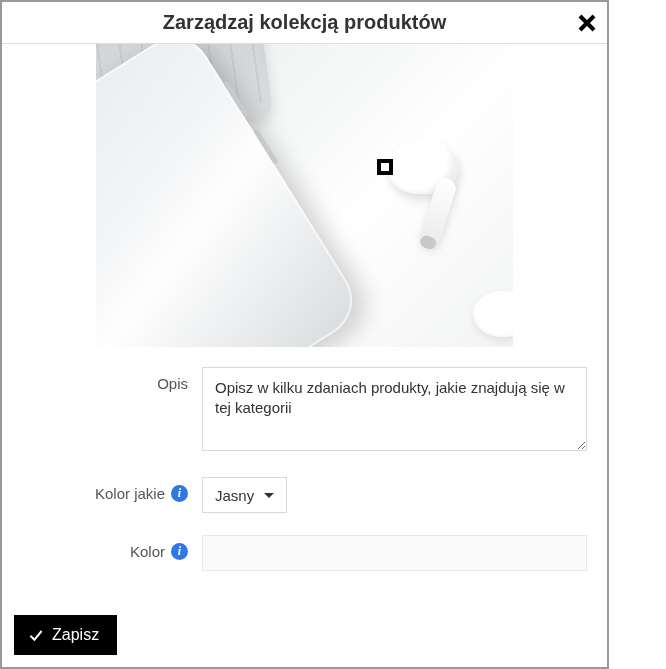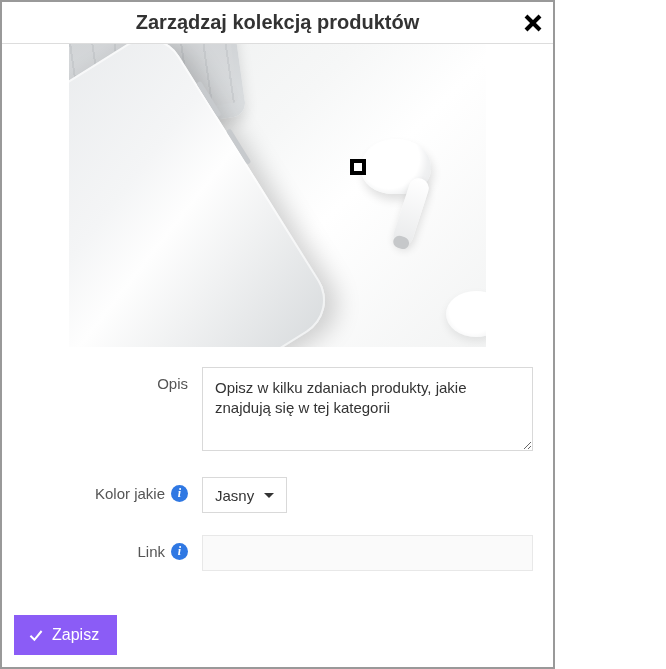--- a/index.html
+++ b/index.html
@@ -1,18 +1,18 @@
 <!DOCTYPE html>
 <html><head>
 <meta charset="utf-8">
 <style>
   * { box-sizing: border-box; margin: 0; padding: 0; }
   html, body { width: 666px; height: 669px; font-family: Arial, Helvetica, sans-serif; background: #fff; }
   .modal {
-    width: 555px;
+    width: 609px;
     height: 669px;
     border: 2px solid #999;
     background: #fff;
     display: flex;
     flex-direction: column;
     position: relative;
   }
   .header {
     display: flex;
     align-items: center;
@@ -190,21 +190,21 @@
     height: 36px;
     border: 1px solid #e8e8e8;
     background: #fafafa;
     padding: 0 10px;
     font-size: 15px;
   }
   .footer {
     padding: 12px;
   }
   .save-btn {
-    background: #8b5cf6;
+    background: #000000;
     color: #fff;
     border: none;
     height: 40px;
     padding: 0 18px 0 14px;
     font-size: 16px;
     display: inline-flex;
     align-items: center;
     gap: 8px;
     cursor: pointer;
   }
@@ -257,21 +257,21 @@
       <div class="field-col">
         <div class="select">
           <span>Jasny</span>
           <span class="caret"></span>
         </div>
       </div>
     </div>
 
     <div class="row">
       <div class="label-col">
-        <span>Link</span>
+        <span>Kolor</span>
         <span class="info-icon">i</span>
       </div>
       <div class="field-col">
         <input type="text" class="text-input" value="" style="">
       </div>
     </div>
 
   </div>
 
   <div class="footer">

